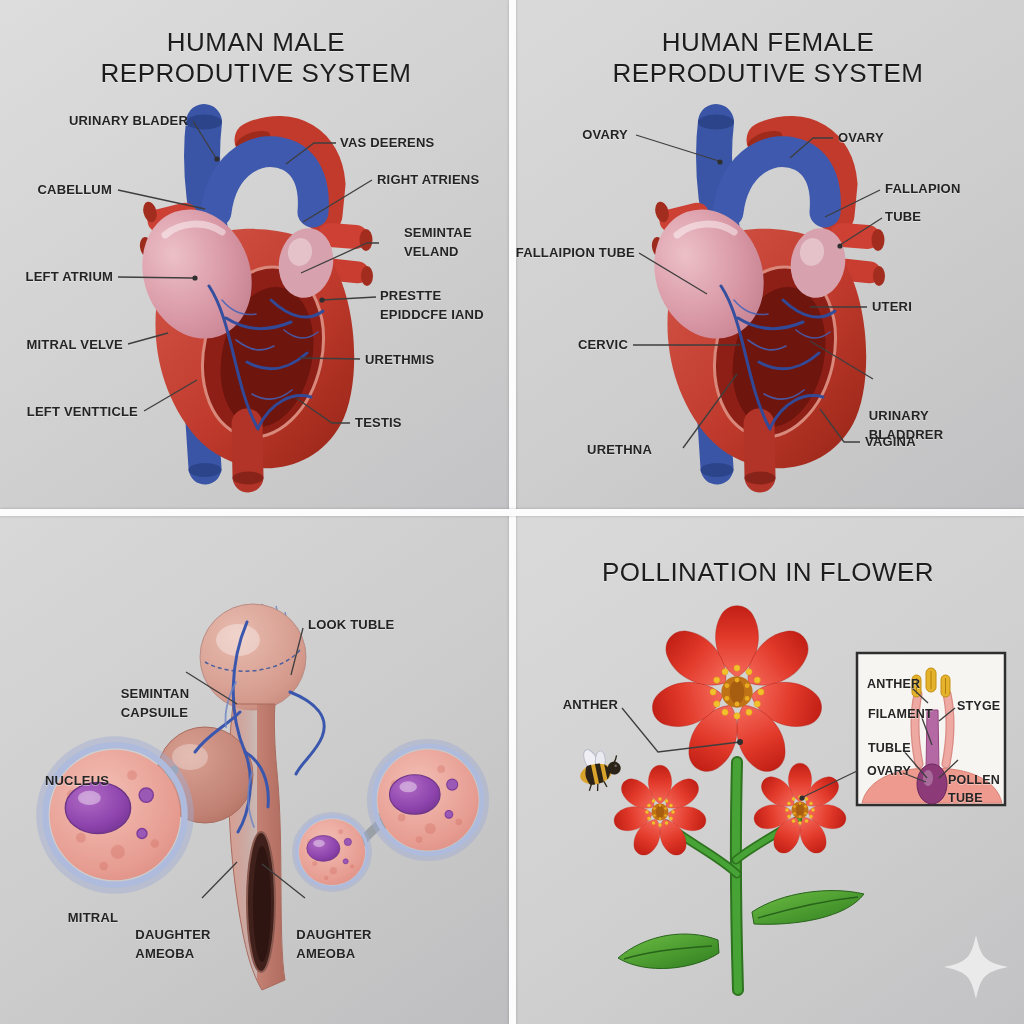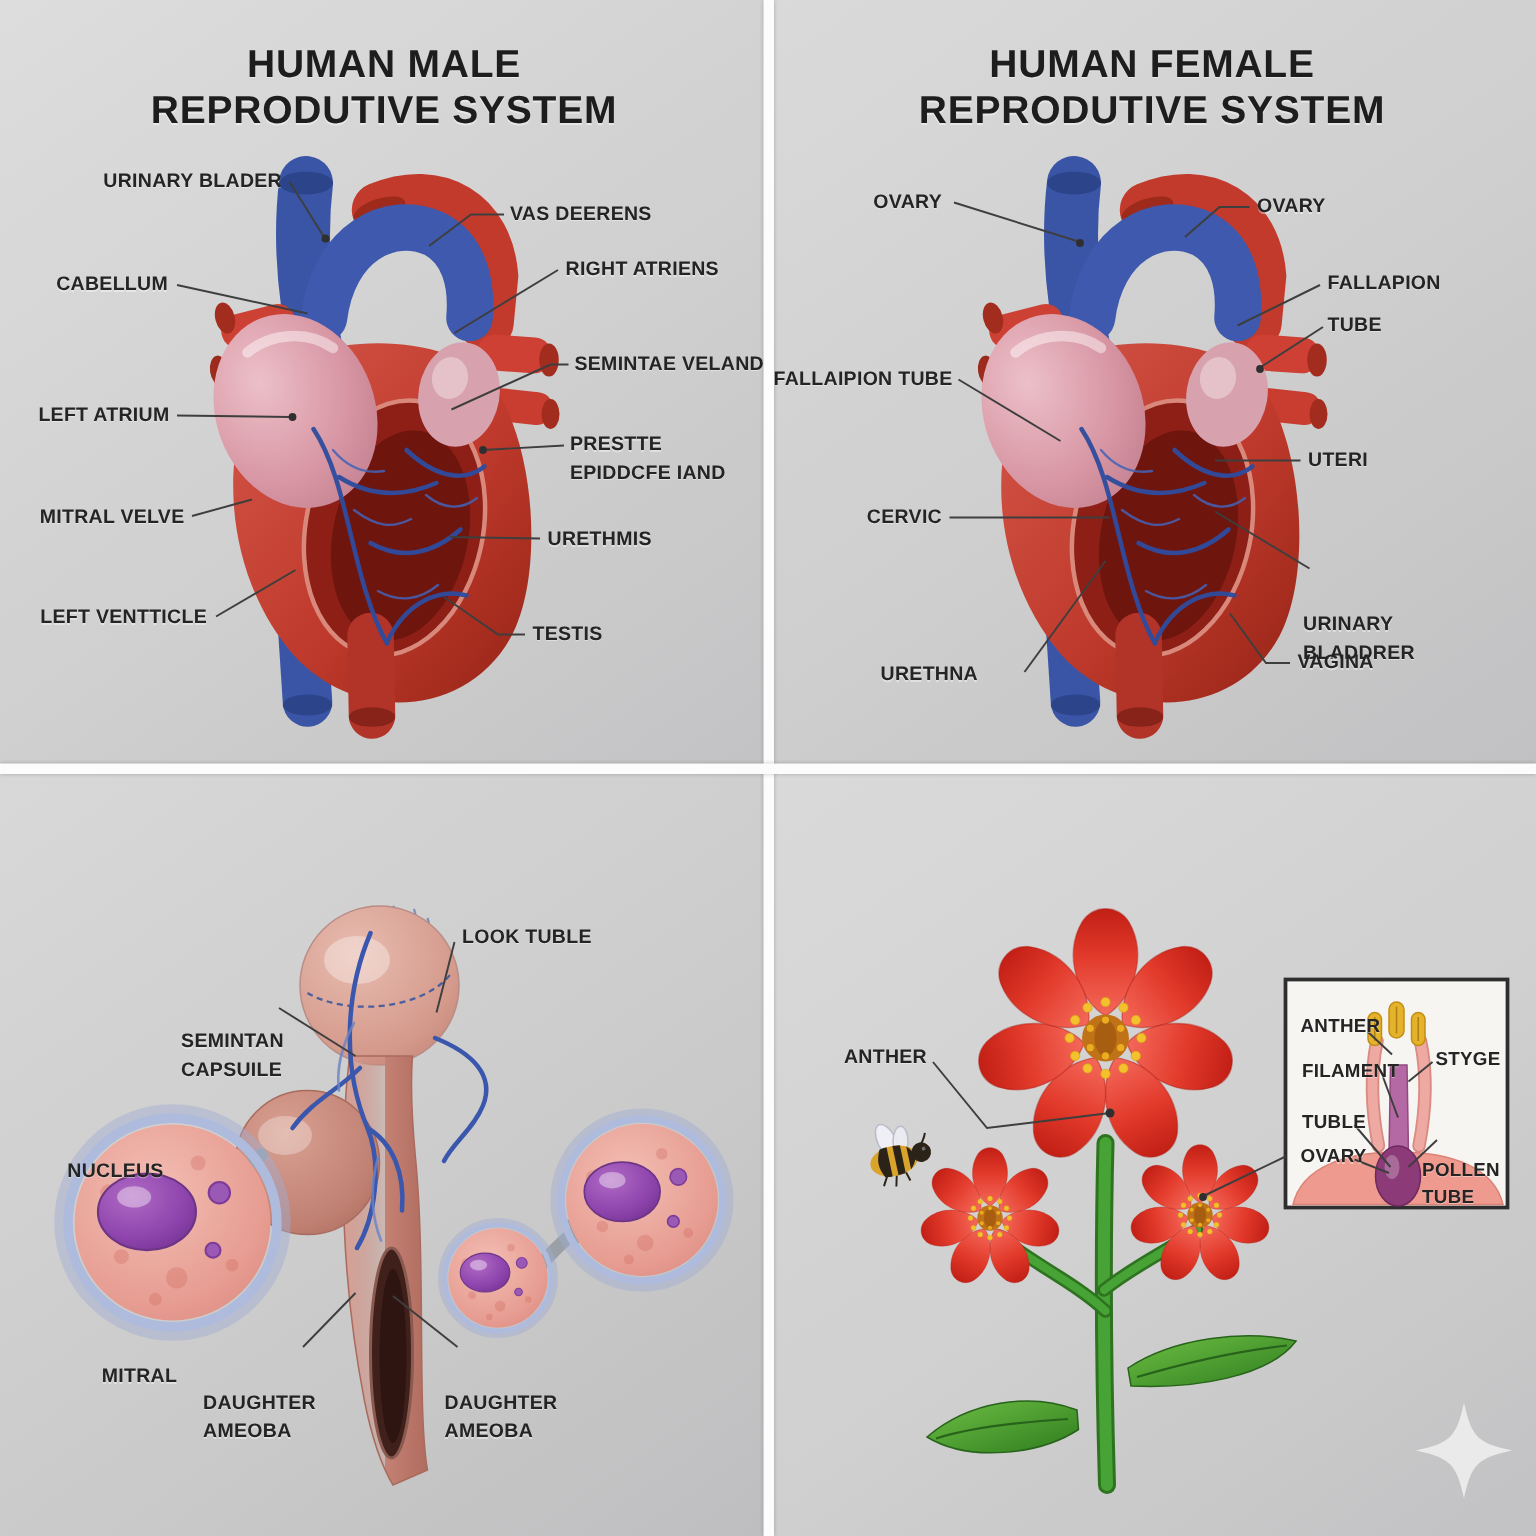--- a/index.html
+++ b/index.html
@@ -6,21 +6,21 @@
   .stage{position:relative;width:1024px;height:1024px;overflow:hidden;
          font-family:"Liberation Sans",sans-serif;background:#cbcbcb;}
   .quad{position:absolute;width:512px;height:512px;}
   .q-tl{left:0;top:0;background:linear-gradient(145deg,#dddddd 0%,#d0d0d0 55%,#c3c3c5 100%);}
   .q-tr{left:512px;top:0;background:linear-gradient(145deg,#dadada 0%,#cecece 55%,#c1c1c3 100%);}
   .q-bl{left:0;top:512px;background:linear-gradient(145deg,#d8d8d8 0%,#cccccc 55%,#bebec0 100%);}
   .q-br{left:512px;top:512px;background:linear-gradient(145deg,#dadada 0%,#d0d0d0 55%,#c2c2c4 100%);}
   .div-v{position:absolute;left:509px;top:0;width:7px;height:1024px;background:#fcfcfc;box-shadow:0 0 3px rgba(0,0,0,.22);z-index:5;}
   .div-h{position:absolute;left:0;top:509px;width:1024px;height:7px;background:#fcfcfc;box-shadow:0 0 3px rgba(0,0,0,.22);z-index:5;}
   .art{position:absolute;left:0;top:0;width:512px;height:512px;}
-  .title{position:absolute;left:0;right:0;text-align:center;font-size:26px;font-weight:700;
+  .title{position:absolute;left:0;right:0;text-align:center;font-size:26px;font-weight:400;
          color:#1d1d1d;letter-spacing:.5px;line-height:1.2;white-space:pre-line;
          text-shadow:0 1px 0 rgba(255,255,255,.45);}
   .title-top{top:27px;}
   .title-bot{top:45px;}
   .lbl{position:absolute;font-size:13px;font-weight:600;color:#242424;letter-spacing:.2px;
        line-height:1.45;white-space:pre-line;transform:translateY(-50%);
        text-shadow:0 1px 0 rgba(255,255,255,.4);}
   .lbl.re{}
   .lbl.cc{transform:translate(-50%,-50%);text-align:left;margin-top:40px;}
   .lbl.inset{font-size:12.5px;}
@@ -198,21 +198,21 @@
     </svg>
     <div class="title title-top">HUMAN MALE
 REPRODUTIVE SYSTEM</div>
     <div class="lbl re" style="right:324px;top:121px">URINARY BLADER</div>
     <div class="lbl re" style="right:400px;top:190px">CABELLUM</div>
     <div class="lbl re" style="right:399px;top:277px">LEFT ATRIUM</div>
     <div class="lbl re" style="right:389px;top:345px">MITRAL VELVE</div>
     <div class="lbl re" style="right:374px;top:412px">LEFT VENTTICLE</div>
     <div class="lbl" style="left:340px;top:143px">VAS DEERENS</div>
     <div class="lbl" style="left:377px;top:180px">RIGHT ATRIENS</div>
-    <div class="lbl" style="left:383px;top:243px">SEMINTAE VELAND</div>
+    <div class="lbl" style="left:404px;top:243px">SEMINTAE VELAND</div>
     <div class="lbl" style="left:380px;top:306px">PRESTTE
 EPIDDCFE IAND</div>
     <div class="lbl" style="left:365px;top:360px">URETHMIS</div>
     <div class="lbl" style="left:355px;top:423px">TESTIS</div>
   </section>
 
   <section class="quad q-tr">
     <svg class="art" viewBox="0 0 512 512">
       <use href="#heartArt"></use>
       <g>
@@ -376,20 +376,21 @@
       </g>
       <g>
         <polyline class="lead" points="110,196 146,240 228,230"></polyline>
           <circle class="leaddot" cx="228" cy="230" r="3"></circle>
         <line class="lead" x1="345" y1="259" x2="291" y2="285"></line>
           <circle class="leaddot" cx="290" cy="286" r="2.6"></circle>
       </g>
 
       <path d="M464,423 C469,446 473,450 496,455 C473,460 469,464 464,487 C459,464 455,460 432,455 C455,450 459,446 464,423 Z" fill="#ECECEC" opacity="0.95"></path>
     </svg>
+    <div class="title title-bot">POLLINATION IN FLOWER</div>
     <div class="lbl re" style="right:406px;top:193px">ANTHER</div>
     <div class="lbl inset" style="left:355px;top:172px">ANTHER</div>
     <div class="lbl inset" style="left:356px;top:202px">FILAMENT</div>
     <div class="lbl inset" style="left:356px;top:236px">TUBLE</div>
     <div class="lbl inset" style="left:355px;top:259px">OVARY</div>
     <div class="lbl inset" style="left:445px;top:194px">STYGE</div>
     <div class="lbl inset cc" style="left:462px;top:237px">POLLEN
 TUBE</div>
   </section>
 

